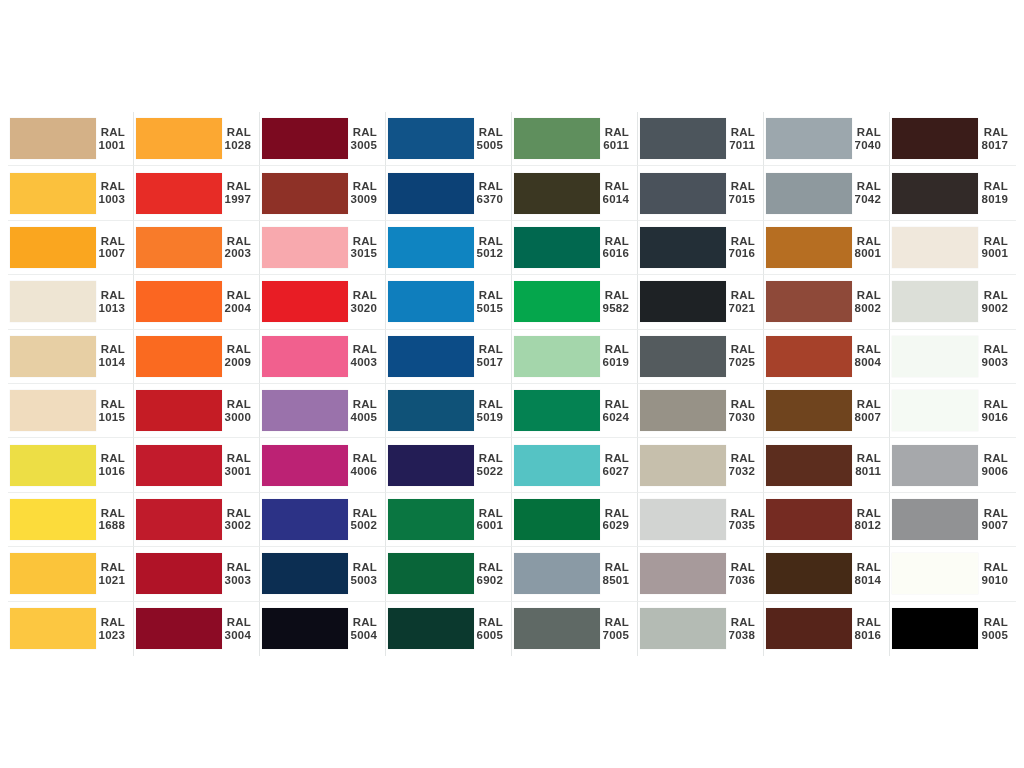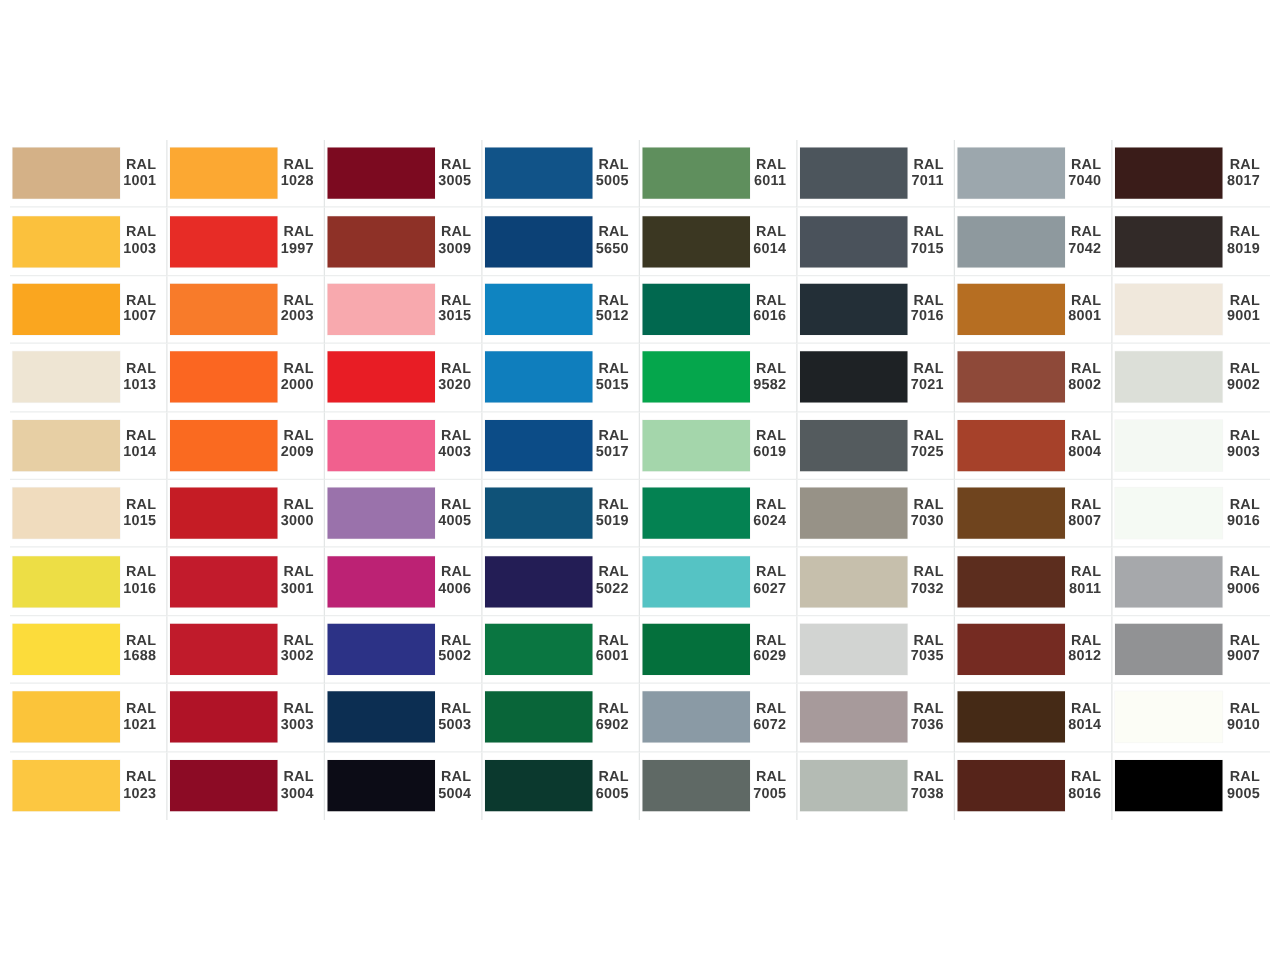--- a/index.html
+++ b/index.html
@@ -155,21 +155,21 @@
         <div class="swatch" title="RAL" style="background: rgb(142, 49, 39);"></div>
         <div class="ral-label">
           <span class="ral-word">RAL</span>
           <span class="ral-num">3009</span>
         </div>
       </div>
       <div class="ral-cell">
         <div class="swatch" title="RAL" style="background: rgb(12, 65, 118);"></div>
         <div class="ral-label">
           <span class="ral-word">RAL</span>
-          <span class="ral-num">5650</span>
+          <span class="ral-num">6370</span>
         </div>
       </div>
       <div class="ral-cell">
         <div class="swatch" title="RAL" style="background: rgb(59, 55, 34);"></div>
         <div class="ral-label">
           <span class="ral-word">RAL</span>
           <span class="ral-num">6014</span>
         </div>
       </div>
       <div class="ral-cell">
@@ -253,21 +253,21 @@
         <div class="swatch" title="RAL" style="background: rgb(238, 229, 211);"></div>
         <div class="ral-label">
           <span class="ral-word">RAL</span>
           <span class="ral-num">1013</span>
         </div>
       </div>
       <div class="ral-cell">
         <div class="swatch" title="RAL" style="background: rgb(251, 102, 33);"></div>
         <div class="ral-label">
           <span class="ral-word">RAL</span>
-          <span class="ral-num">2000</span>
+          <span class="ral-num">2004</span>
         </div>
       </div>
       <div class="ral-cell">
         <div class="swatch" title="RAL" style="background: rgb(232, 29, 37);"></div>
         <div class="ral-label">
           <span class="ral-word">RAL</span>
           <span class="ral-num">3020</span>
         </div>
       </div>
       <div class="ral-cell">
@@ -554,21 +554,21 @@
         <div class="swatch" title="RAL" style="background: rgb(9, 101, 57);"></div>
         <div class="ral-label">
           <span class="ral-word">RAL</span>
           <span class="ral-num">6902</span>
         </div>
       </div>
       <div class="ral-cell">
         <div class="swatch" title="RAL" style="background: rgb(138, 154, 165);"></div>
         <div class="ral-label">
           <span class="ral-word">RAL</span>
-          <span class="ral-num">6072</span>
+          <span class="ral-num">8501</span>
         </div>
       </div>
       <div class="ral-cell">
         <div class="swatch" title="RAL" style="background: rgb(167, 154, 155);"></div>
         <div class="ral-label">
           <span class="ral-word">RAL</span>
           <span class="ral-num">7036</span>
         </div>
       </div>
       <div class="ral-cell">

